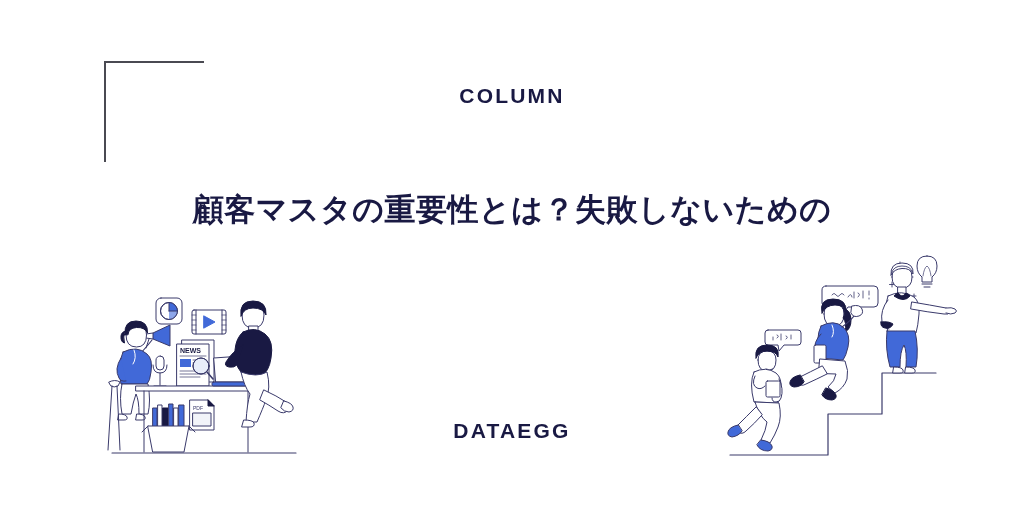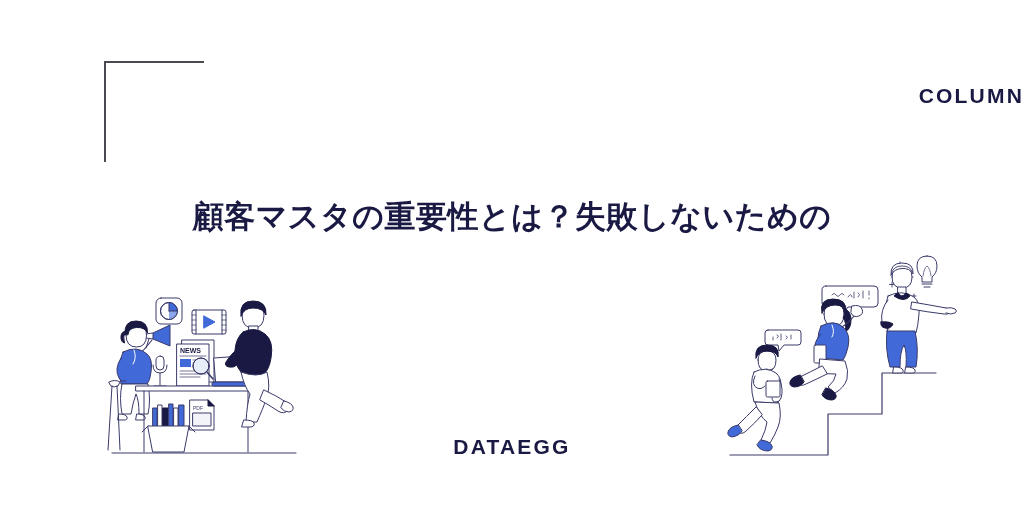--- a/index.html
+++ b/index.html
@@ -29,54 +29,53 @@
     border-top: 2px solid #4a4a52;
     box-sizing: border-box;
   }
 
   
   #eyebrow {
     position: absolute;
     left: 0;
     top: 84px;
     width: 1024px;
-    text-align: right;
+    text-align: center;
     font-size: 21px;
     font-weight: bold;
     letter-spacing: 2.2px;
     color: #191943;
   }
 
   
   #title {
     position: absolute;
     left: 112px;
     top: 186px;
     width: 800px;
     text-align: center;
     font-size: 31px;
     font-weight: bold;
     line-height: 1.52;
     letter-spacing: 0.5px;
     color: #191943;
   }
-  #title .t-line { display: block; white-space: nowrap; margin-top: 7px; }
+  #title .t-line { display: block; white-space: nowrap; }
 
   
   #brand {
     position: absolute;
     left: 0;
     top: 419px;
     width: 1024px;
     text-align: center;
     font-size: 21px;
     font-weight: bold;
     letter-spacing: 2.2px;
     color: #191943;
-    margin-top: 16px;
   }
 
   
   #illo-left {
     position: absolute;
     left: 96px;
     top: 292px;
     width: 220px;
     height: 178px;
   }

